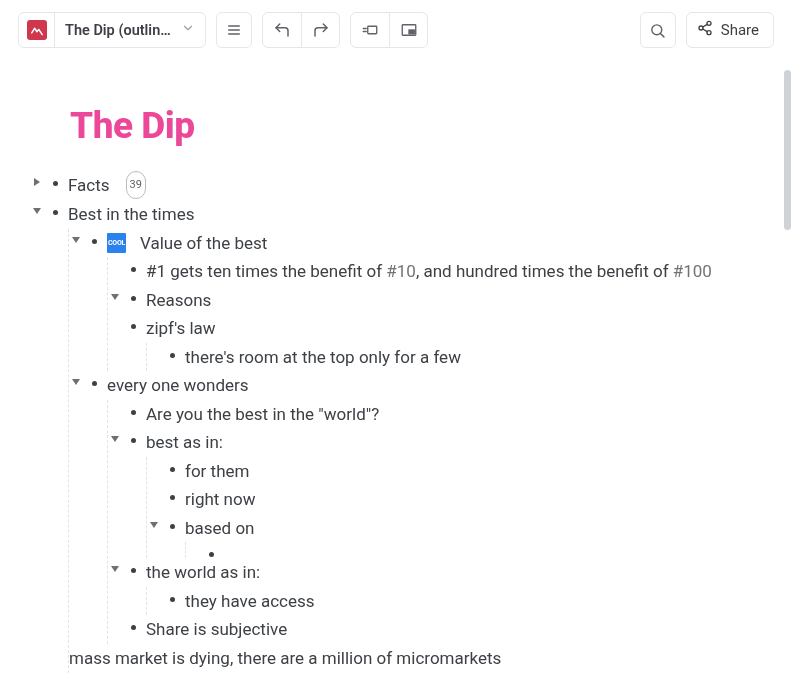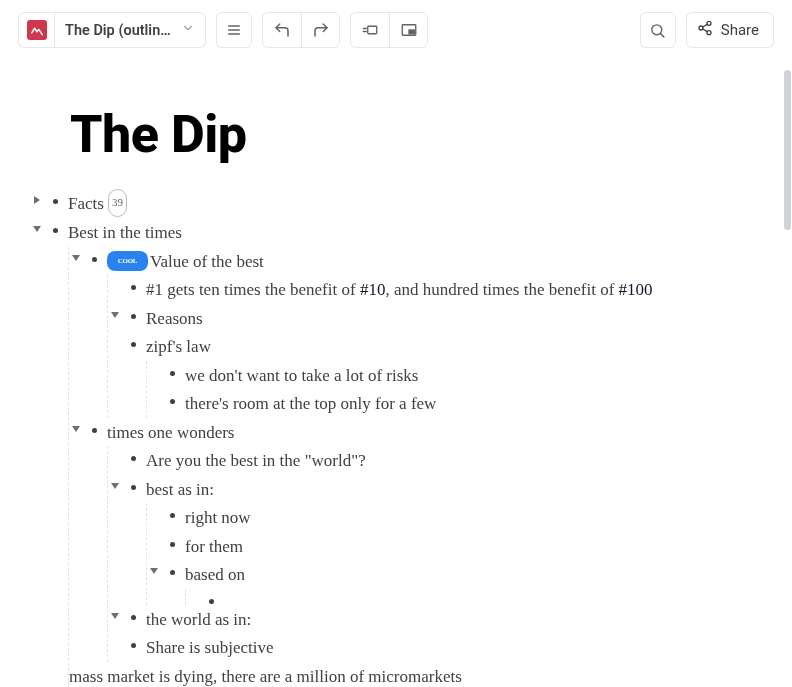--- a/index.html
+++ b/index.html
@@ -99,23 +99,23 @@
     cursor: pointer;
     color: #3d4146;
     font-size: 15px;
   }
 
   
   .page {
     padding: 20px 0 0 0;
   }
   .heading {
-    font-size: 52px;
+    font-size: 37px;
     font-weight: 800;
-    color: #000000;
+    color: #ec4899;
     margin: 24px 0 24px 70px;
     letter-spacing: -0.5px;
   }
 
   .outline {
     font-size: 17px;
     line-height: 1.62;
     color: #3d4146;
     padding-left: 30px;
   }
@@ -144,47 +144,46 @@
     justify-content: center;
     margin-top: 10px;
     margin-right: 6px;
   }
   .bullet-dot {
     width: 5px; height: 5px; border-radius: 50%; background: #3d4146;
   }
   .content {
     display: flex;
     align-items: center;
-    gap: 0;
+    gap: 12px;
     flex-wrap: wrap;
     padding-top: 1px;
-    font-family: Liberation Serif, serif;
   }
   .content .txt { color: #3d4146; }
-  .link { color: #0f172a; }
+  .link { color: #737373; }
   .badge {
     display: inline-flex;
     align-items: center;
     justify-content: center;
     min-width: 18px;
     height: 18px;
     padding: 13px 3px;
     border: 1px solid #b8bcc2;
     border-radius: 10px;
     font-size: 11px;
     color: #5f6368;
     margin-left: 4px;
     position: relative;
     top: -1px;
   }
   .cool-icon {
-    width: 41px;
+    width: 19px;
     height: 20px;
     background: #2a82ef;
-    border-radius: 8px;
+    border-radius: 1px;
     display: inline-flex;
     align-items: center;
     justify-content: center;
     margin-right: 2px;
   }
   .cool-icon span { color: #fff; font-size: 7px; font-weight: 700; letter-spacing: -0.3px; }
 
   .children {
     margin-left: 38px;
     border-left: 1px dashed #e1e3e6;
@@ -393,48 +392,37 @@
 
         <div class="children">
           <div class="row">
             <div class="toggle empty">
                 <svg></svg>
               </div>
             <div class="bullet">
                 <div class="bullet-dot"></div>
               </div>
             <div class="content">
-                <span class="txt">we don't want to take a lot of risks</span>
-              </div>
-          </div>
-          <div class="row">
-            <div class="toggle empty">
-                <svg></svg>
-              </div>
-            <div class="bullet">
-                <div class="bullet-dot"></div>
-              </div>
-            <div class="content">
                 <span class="txt">there's room at the top only for a few</span>
               </div>
           </div>
         </div>
       </div>
 
       <div class="row">
         <div class="toggle">
           <svg viewBox="0 0 10 10">
               <polygon points="1,2 9,2 5,8" fill="currentColor"></polygon>
             </svg>
         </div>
         <div class="bullet">
             <div class="bullet-dot"></div>
           </div>
         <div class="content">
-            <span class="txt">times one wonders</span>
+            <span class="txt">every one wonders</span>
           </div>
       </div>
 
       <div class="children">
         <div class="row">
           <div class="toggle empty">
               <svg></svg>
             </div>
           <div class="bullet">
               <div class="bullet-dot"></div>
@@ -460,32 +448,32 @@
 
         <div class="children">
           <div class="row">
             <div class="toggle empty">
                 <svg></svg>
               </div>
             <div class="bullet">
                 <div class="bullet-dot"></div>
               </div>
             <div class="content">
-                <span class="txt">right now</span>
+                <span class="txt">for them</span>
               </div>
           </div>
           <div class="row">
             <div class="toggle empty">
                 <svg></svg>
               </div>
             <div class="bullet">
                 <div class="bullet-dot"></div>
               </div>
             <div class="content">
-                <span class="txt">for them</span>
+                <span class="txt">right now</span>
               </div>
           </div>
           <div class="row">
             <div class="toggle">
               <svg viewBox="0 0 10 10">
                   <polygon points="1,2 9,2 5,8" fill="currentColor"></polygon>
                 </svg>
             </div>
             <div class="bullet">
                 <div class="bullet-dot"></div>
@@ -512,20 +500,33 @@
                 <polygon points="1,2 9,2 5,8" fill="currentColor"></polygon>
               </svg>
           </div>
           <div class="bullet">
               <div class="bullet-dot"></div>
             </div>
           <div class="content">
               <span class="txt">the world as in:</span>
             </div>
         </div>
+        <div class="children">
+          <div class="row">
+            <div class="toggle empty">
+                <svg></svg>
+              </div>
+            <div class="bullet">
+                <div class="bullet-dot"></div>
+              </div>
+            <div class="content">
+                <span class="txt">they have access</span>
+              </div>
+          </div>
+        </div>
 
         <div class="row">
           <div class="toggle empty">
               <svg></svg>
             </div>
           <div class="bullet">
               <div class="bullet-dot"></div>
             </div>
           <div class="content">
               <span class="txt">Share is subjective</span>

